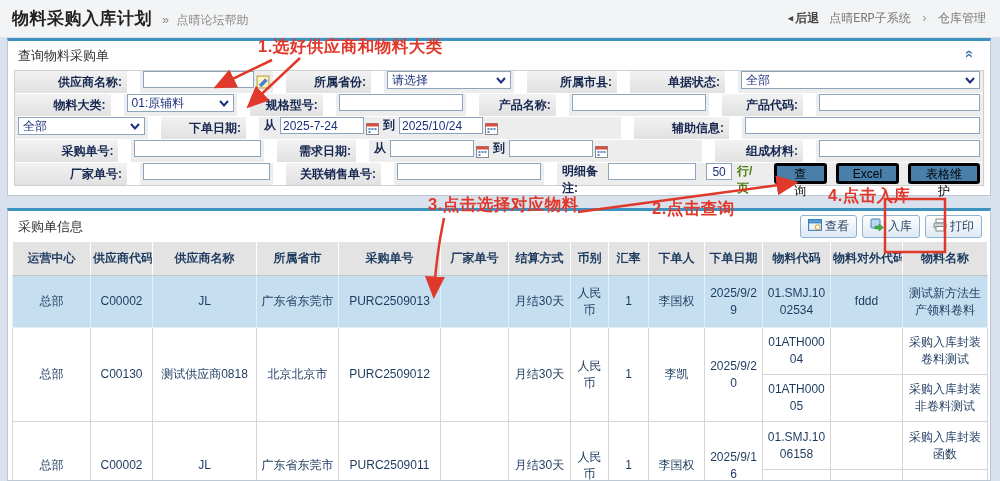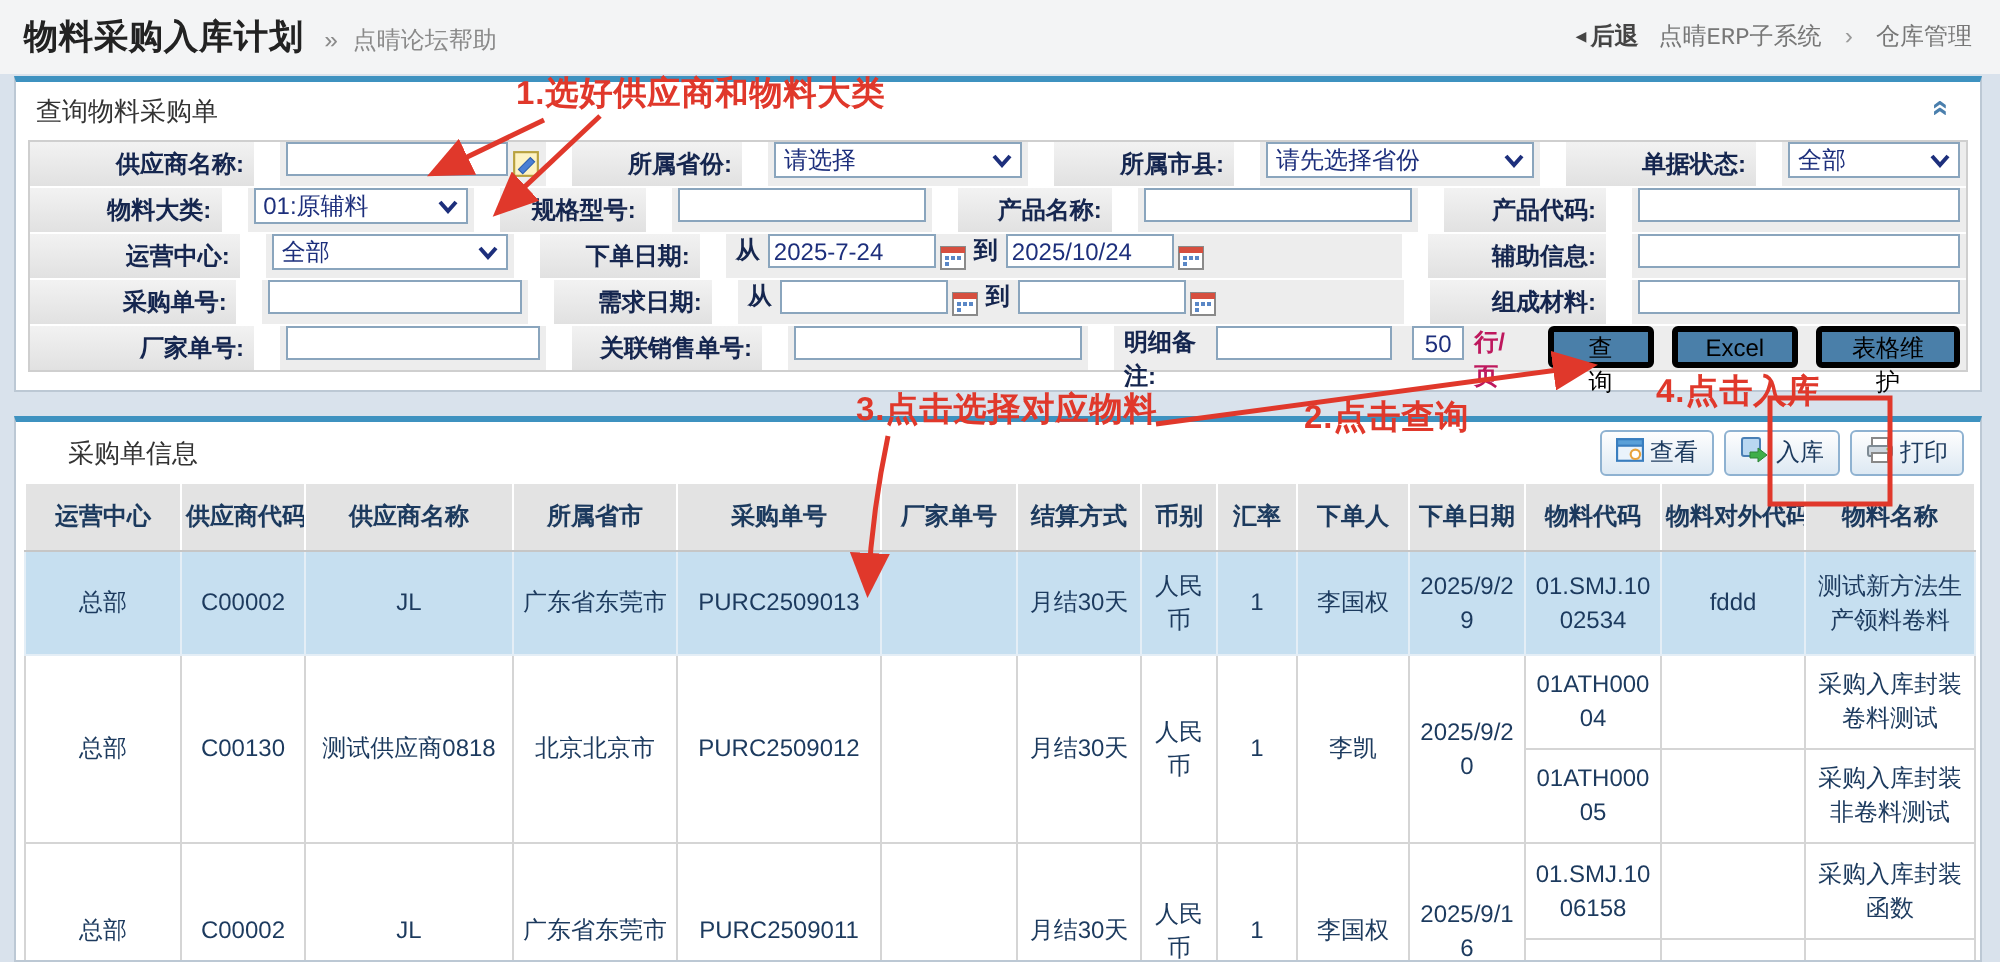--- a/index.html
+++ b/index.html
@@ -42,26 +42,26 @@
   .grow{flex:1;min-width:0;}
   .w84{width:84px}.w88{width:88px}.w26{width:26px;text-align:center;}
   .sel{height:18px;background:#fff;border:1px solid #8aa5bd;display:flex;align-items:center;
        justify-content:space-between;padding:0 4px;color:#1d2f7c;box-sizing:border-box;cursor:pointer;flex:1;}
   .selval{white-space:nowrap;overflow:hidden;}
   .chev{display:flex;align-items:center;}
   .dlbl{color:#15264f;font-weight:bold;margin:0 2px;}
   .cal{display:flex;align-items:center;cursor:pointer;}
   .icobtn{display:flex;align-items:center;cursor:pointer;}
   .mlabel{color:#15264f;font-weight:bold;margin-right:3px;}
-  .perpage{color:#be185d;font-weight:bold;margin:0 6px 0 3px;}
+  .perpage{color:#4d7c0f;font-weight:bold;margin:0 6px 0 3px;}
   .bbtn{background:#4a7fa9;color:#000000;border:3px solid #000000;border-radius:3px;
         font:12px "Liberation Sans","DejaVu Sans",sans-serif;height:21px;padding:0 14px;
         margin-left:7px;cursor:pointer;}
   
-  .p2head{display:flex;align-items:center;justify-content:space-between;padding:4px 6px 3px 16px;}
+  .p2head{display:flex;align-items:center;justify-content:space-between;padding:4px 6px 3px 0;}
   .toolbar{display:flex;gap:5px;margin-right:2px;}
   .tbtn{display:inline-flex;align-items:center;gap:3px;background:linear-gradient(#fefefe,#dde9f3);
         border:1px solid #8fb2d1;border-radius:3px;height:23px;padding:0 7px;color:#1c3a5e;
         font:12px "Liberation Sans","DejaVu Sans",sans-serif;cursor:pointer;}
   
   table{border-collapse:collapse;table-layout:fixed;width:976px;margin:0 4px;}
   th{background:#e3e3e3;border:1px solid #fff;border-bottom:1px solid #c6c6c6;color:#1c3a5e;
      font-weight:bold;font-size:12px;height:31px;padding:1px 2px;white-space:nowrap;overflow:hidden;}
   td{border:1px solid #d5d5d5;text-align:center;color:#1c3a5e;font-size:12px;padding:2px 3px;
      background:#fff;word-break:break-all;line-height:1.4;}
@@ -110,30 +110,20 @@
         <div class="sel">
           <span class="selval">请选择</span>
           <span class="chev">
               <svg width="10" height="7" viewBox="0 0 10 7">
                 <path d="M1 1 L5 5.5 L9 1" stroke="#1d2f7c" stroke-width="2" fill="none"></path>
               </svg>
             </span>
         </div>
       </div>
       <div class="fl w90">所属市县:</div>
-      <div class="fv w140">
-        <div class="sel">
-          <span class="selval">请先选择省份</span>
-          <span class="chev">
-              <svg width="10" height="7" viewBox="0 0 10 7">
-                <path d="M1 1 L5 5.5 L9 1" stroke="#1d2f7c" stroke-width="2" fill="none"></path>
-              </svg>
-            </span>
-        </div>
-      </div>
       <div class="fl w95">单据状态:</div>
       <div class="fv flex1">
         <div class="sel">
           <span class="selval">全部</span>
           <span class="chev">
               <svg width="10" height="7" viewBox="0 0 10 7">
                 <path d="M1 1 L5 5.5 L9 1" stroke="#1d2f7c" stroke-width="2" fill="none"></path>
               </svg>
             </span>
         </div>
@@ -160,21 +150,20 @@
       <div class="fv w140">
         <input class="txt grow" value="" style="">
       </div>
       <div class="fl w95">产品代码:</div>
       <div class="fv flex1">
         <input class="txt grow" value="" style="">
       </div>
     </div>
 
     <div class="frow">
-      <div class="fl w112">运营中心:</div>
       <div class="fv w133">
         <div class="sel">
           <span class="selval">全部</span>
           <span class="chev">
               <svg width="10" height="7" viewBox="0 0 10 7">
                 <path d="M1 1 L5 5.5 L9 1" stroke="#1d2f7c" stroke-width="2" fill="none"></path>
               </svg>
             </span>
         </div>
       </div>

